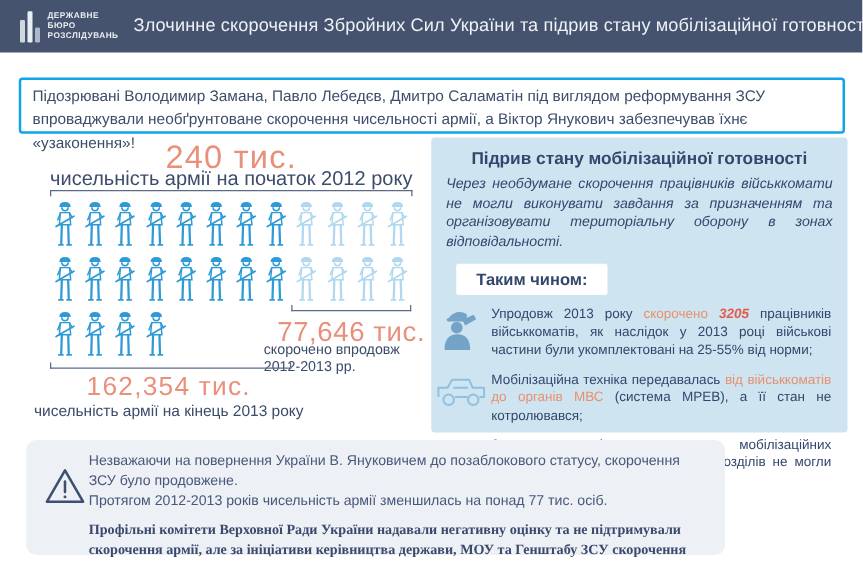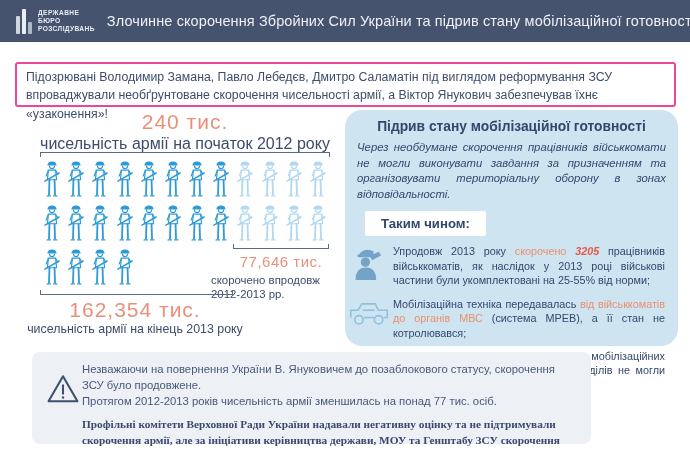--- a/index.html
+++ b/index.html
@@ -15,58 +15,58 @@
   .logo{ display:flex; align-items:center; margin-left:16px; gap:6px; }
   .logo-bars{ display:flex; align-items:flex-end; gap:2px; height:26px; }
   .bar{ width:4px; background:#e9edf4; border-radius:1px; }
   .bar1{ height:18px; opacity:.85; }
   .bar2{ height:25px; }
   .bar3{ height:12px; opacity:.65; }
   .logo-text{ color:#e9edf4; font-size:6.6px; font-weight:700; letter-spacing:.4px; line-height:1.25; }
   .hdr-title{ color:#eef1f6; font-size:14.5px; font-weight:500; margin-left:12px; white-space:nowrap; letter-spacing:.1px; }
   
   .callout{ position:absolute; left:15px; top:62px; width:661px; height:45px;
-    border:2px solid #ec4899; border-radius:3px; background:#fff;
+    border:2px solid #0ea5e9; border-radius:3px; background:#fff;
     padding:4px 9px; font-size:12.3px; line-height:1.5; color:#3d4d6a; }
   
   .army{ position:absolute; left:15px; top:110px; width:332px; height:240px; }
   .num-orange{ color:#e9907a; font-weight:500; }
-  .a-num-start{ position:absolute; left:25px; top:0; width:290px; text-align:center; font-size:21px; letter-spacing:1px; }
+  .a-num-start{ position:absolute; left:25px; top:0; width:290px; text-align:center; font-size:26px; letter-spacing:1px; }
   .a-cap-start{ position:absolute; left:0; top:25px; width:340px; text-align:center; font-size:16px; color:#3c4c6b; }
   .bracket-top{ position:absolute; left:25px; top:42px; width:290px; height:5px;
     border-top:1.5px solid #5b6b86; border-left:1.5px solid #5b6b86; border-right:1.5px solid #5b6b86; }
   .grid{ position:absolute; left:25px; top:49px; width:290px;
     display:grid; grid-template-columns:repeat(12,1fr); grid-auto-rows:44px; }
   .cell{ display:flex; justify-content:center; }
   .s-dark{ color:#2e9ad6; }
   .s-light{ color:#b0d8f0; }
   .bracket-77{ position:absolute; left:218px; top:134px; width:96px; height:5px;
     border-bottom:1.5px solid #5b6b86; border-left:1.5px solid #5b6b86; border-right:1.5px solid #5b6b86; }
-  .a-num-red77{ position:absolute; left:200px; top:143px; width:132px; text-align:center; font-size:15px; letter-spacing:.5px; }
+  .a-num-red77{ position:absolute; left:200px; top:143px; width:132px; text-align:center; font-size:22px; letter-spacing:.5px; }
   .a-cap-77{ position:absolute; left:196px; top:163px; width:140px; text-align:left; font-size:11.4px; line-height:1.25; color:#3c4c6b; }
   .bracket-bot{ position:absolute; left:25px; top:180px; width:193px; height:5px;
     border-bottom:1.5px solid #5b6b86; border-left:1.5px solid #5b6b86; border-right:1.5px solid #5b6b86; }
   .a-num-end{ position:absolute; left:0; top:188px; width:240px; text-align:center; font-size:21px; letter-spacing:1px; }
   .a-cap-end{ position:absolute; left:-20px; top:212px; width:280px; text-align:center; font-size:12.4px; color:#3c4c6b; }
   
   .panel{ position:absolute; left:345px; top:110px; width:333px; height:236px;
-    background:#cee4f1; border-radius:17px; }
+    background:#cee4f1; border-radius:3px; }
   .p-title{ text-align:center; font-size:13.8px; font-weight:700; color:#33476d; padding-top:9px; }
   .p-intro{ margin:6px 12px 0 12px; font-size:11.3px; line-height:1.38; text-align:justify; color:#33476d;font-style:italic; }
   .thus{ display:inline-block; margin:9px 0 0 20px; background:#fff; padding:5px 16px;
     font-size:13.2px; font-weight:700; color:#33476d; border-radius:2px; }
   .bullets{ margin-top:8px; display:flex; flex-direction:column; row-gap:9px; }
   .bullet{ display:flex; align-items:flex-start; }
   .b-icon{ width:48px; flex:0 0 48px; display:flex; justify-content:center; padding-top:2px; }
   .b-text{ flex:1; padding-right:13px; font-size:10.8px; line-height:1.34; text-align:justify; color:#33476d; }
   .seg-normal{ color:#33476d; }
   .seg-orange{ color:#e8916e; }
   .seg-red{ color:#e45948; font-weight:700;font-style:italic; }
   
-  .footer{ position:absolute; left:32px; top:352px; width:559px; height:92px;
+  .footer{ position:absolute; left:21px; top:352px; width:559px; height:92px;
     background:#edf0f4; border-radius:8px; }
   .warn{ position:absolute; left:14px; top:21px; }
   .f-text{ position:absolute; left:50px; top:9px; right:14px; }
   .f-p1{ font-size:11.3px; line-height:1.42; color:#48587c; }
   .f-p2{ margin-top:7px; font-size:11.3px; line-height:1.42; font-weight:700; color:#3a4a6e;font-family:Liberation Serif, serif; }
   .f-p3{ font-size:11.3px; line-height:1.42; font-weight:700; color:#3a4a6e; }
 </style>
 </head>
 <body>
 

